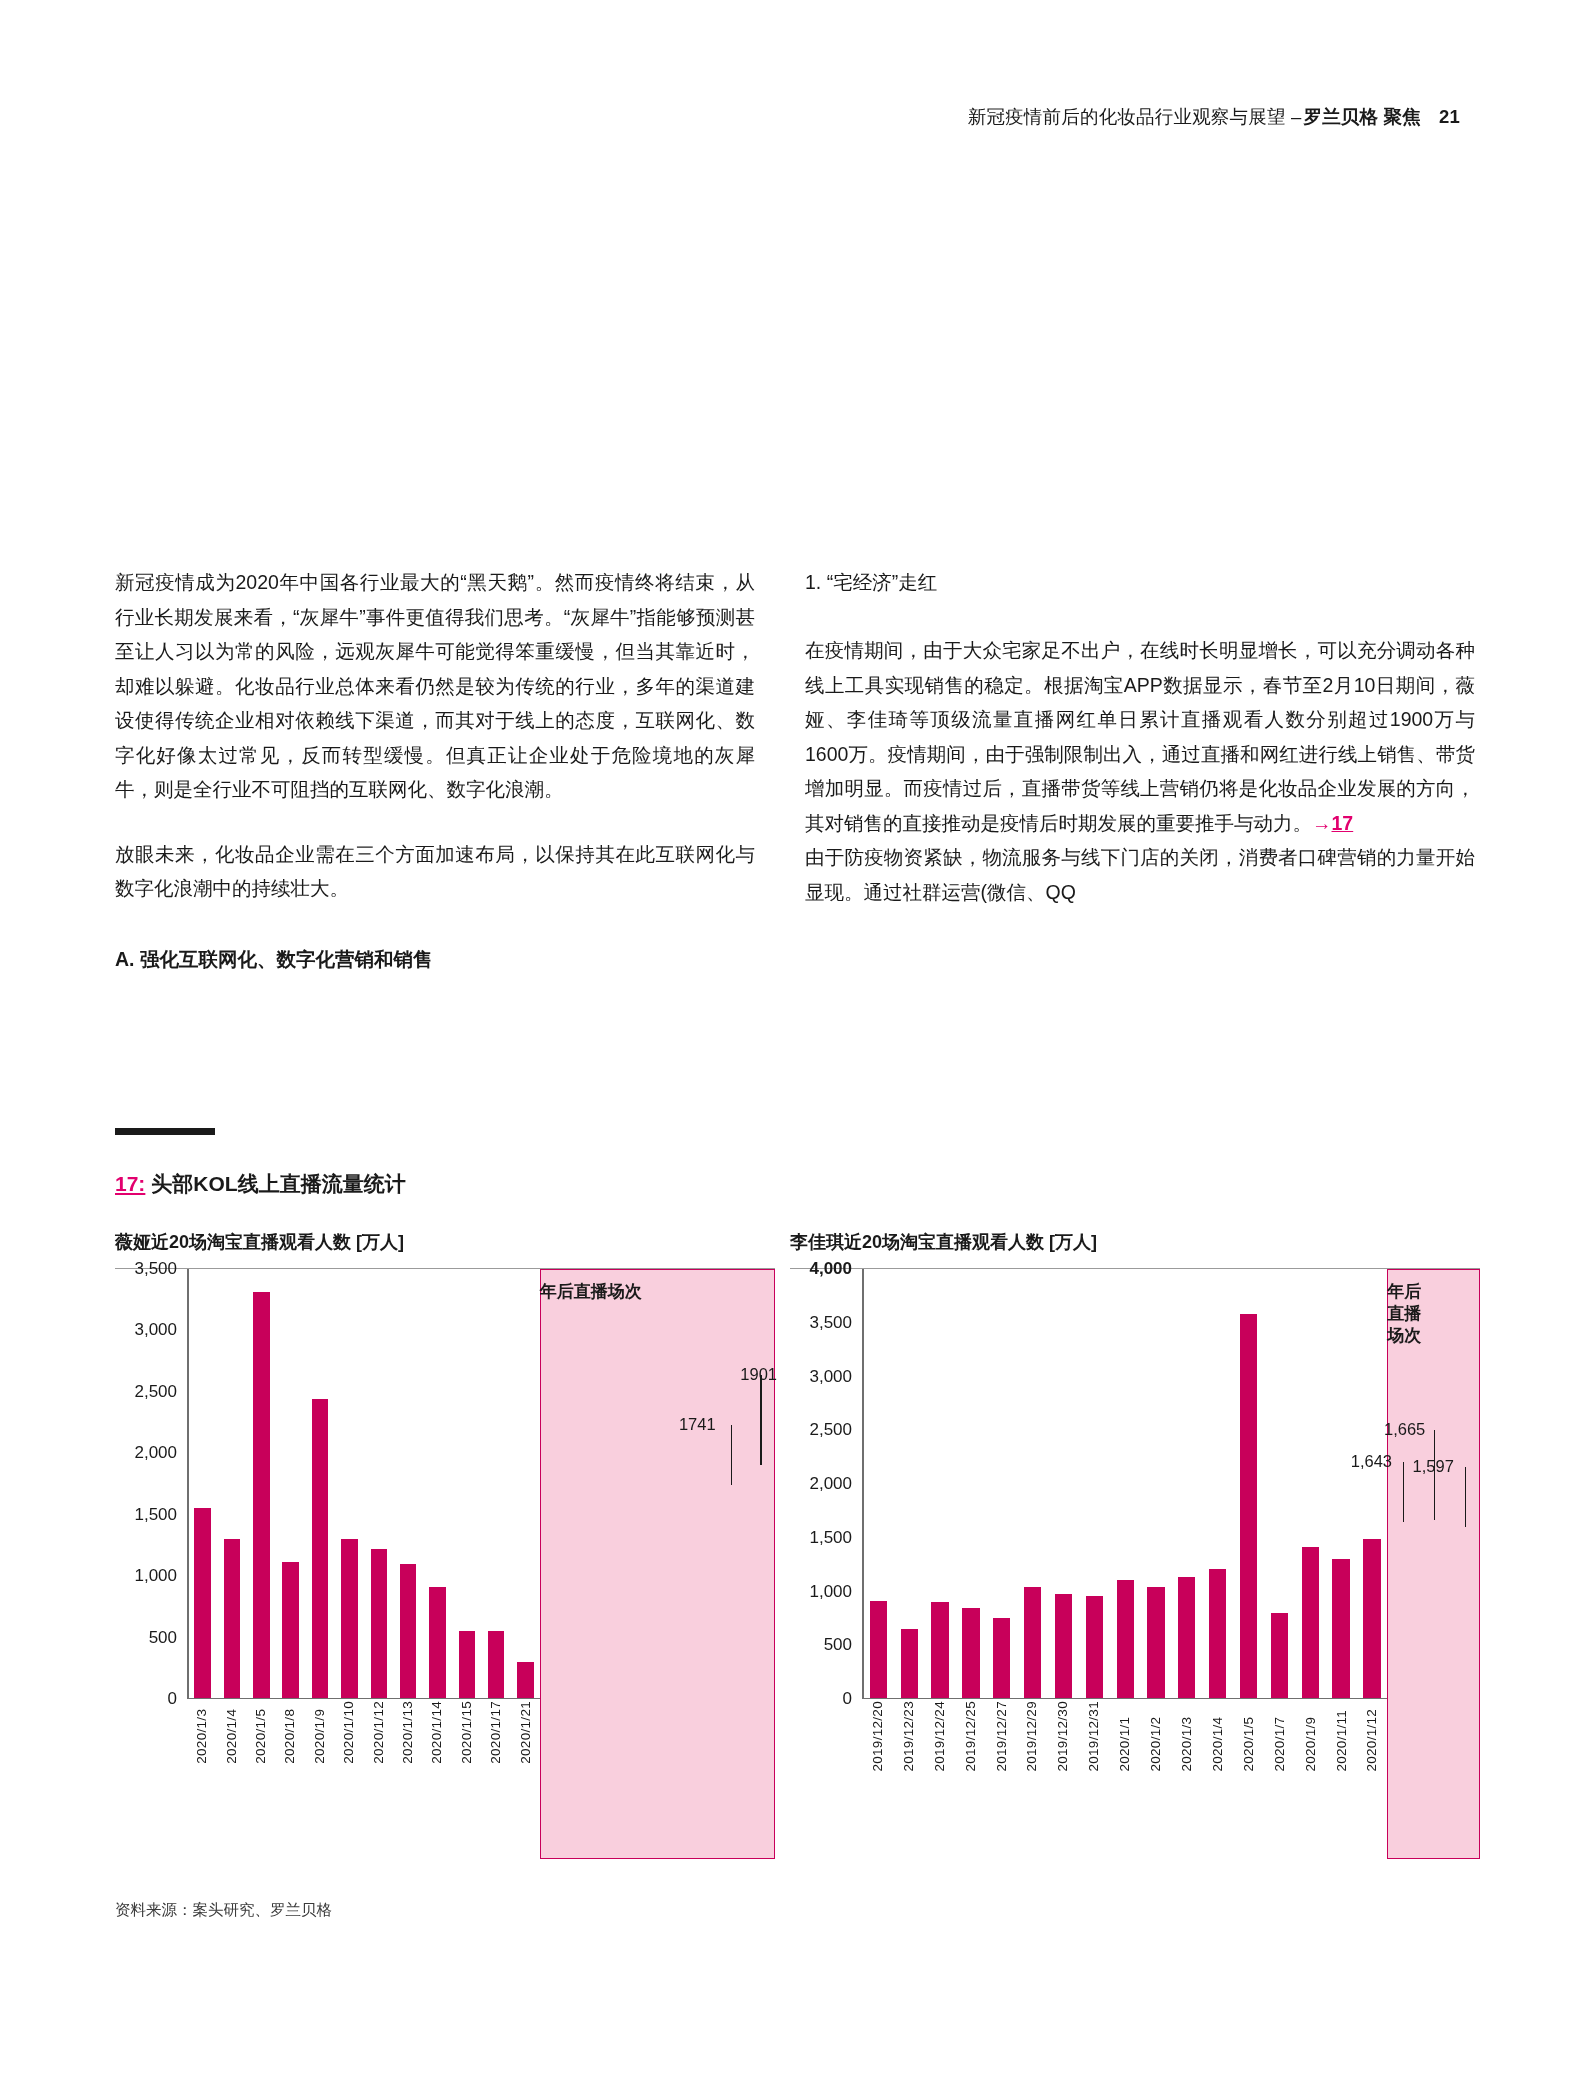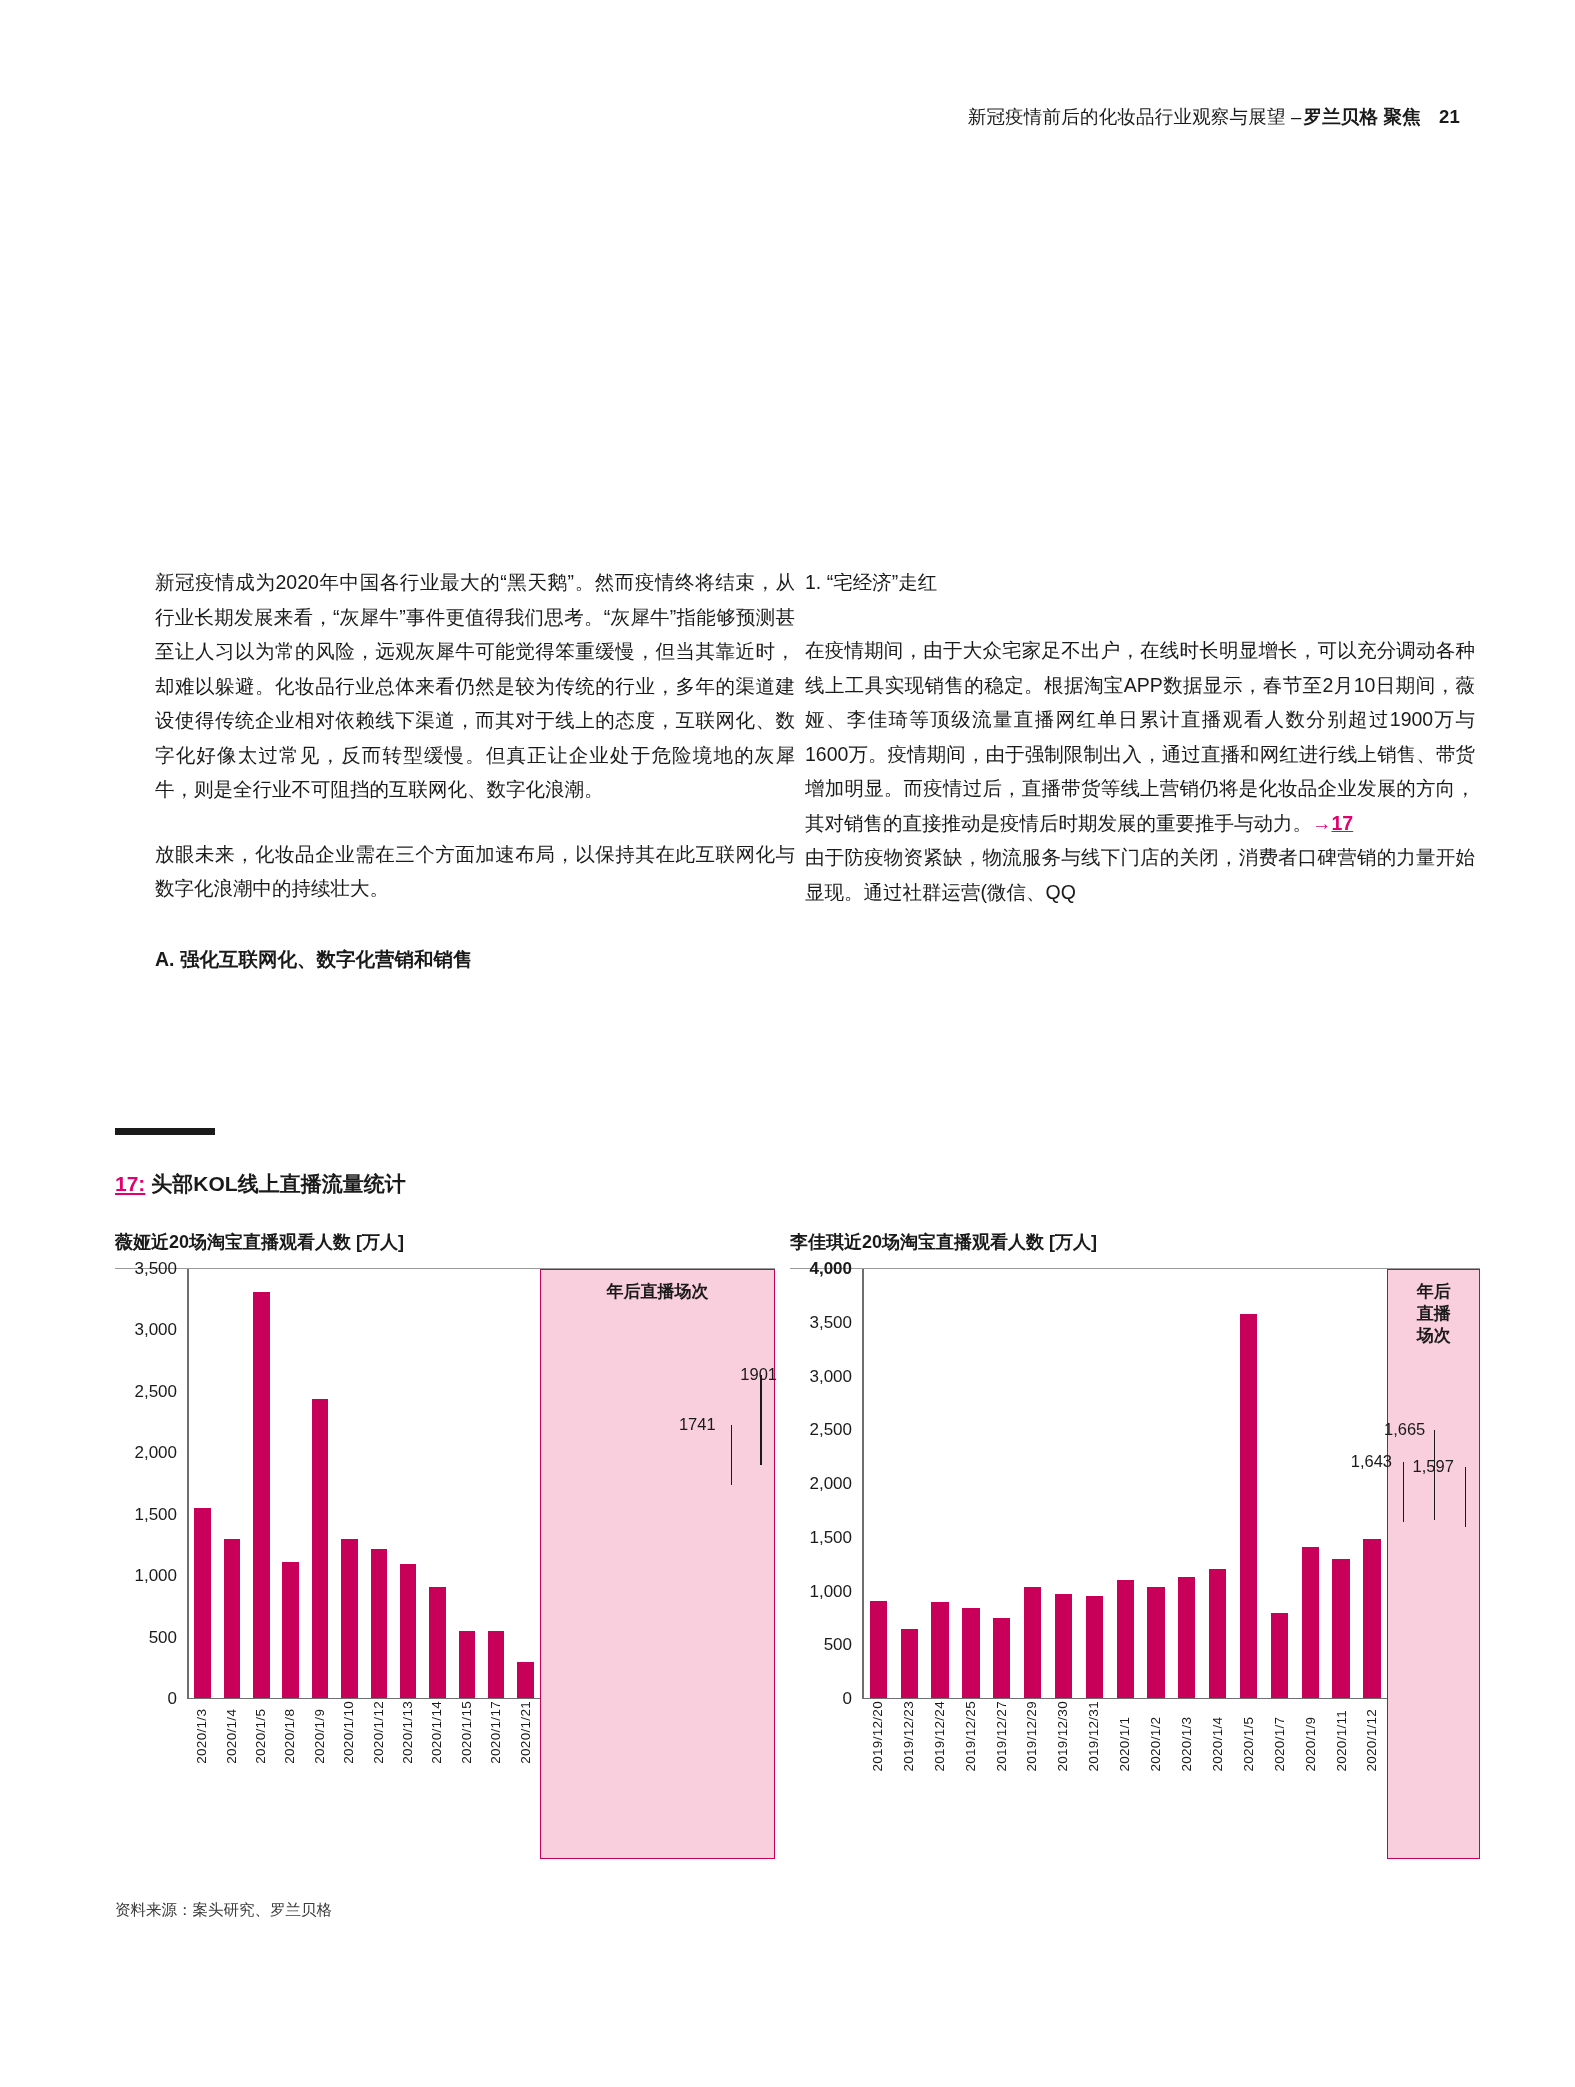--- a/index.html
+++ b/index.html
@@ -34,21 +34,20 @@
   .header .hdr-title { font-weight: 400; }
   .header .hdr-brand { font-weight: 700; margin-left: 2px;}
   .header .hdr-page { font-weight: 700; margin-left: 18px; }
 
   
   .col-left {
     position: absolute;
     left: 115px;
     top: 565px;
     width: 640px;
-    margin-left: 40px;
   }
   .col-right {
     position: absolute;
     left: 805px;
     top: 565px;
     width: 670px;
   }
   .para {
     font-size: 19.5px;
     line-height: 34.5px;
@@ -202,21 +201,21 @@
     background: #f9cfdd;
     border: 1.5px solid #c8005a;
     box-sizing: border-box;
     z-index: 0;
   }
   .band-label {
     position: absolute;
     font-size: 17px;
     font-weight: 700;
     color: #1a1a1a;
-    text-align: center;
+    text-align: left;
     z-index: 3;
     line-height: 22px;
   }
   .value-label {
     position: absolute;
     font-size: 16.5px;
     color: #1a1a1a;
     z-index: 4;
     white-space: nowrap;
   }

